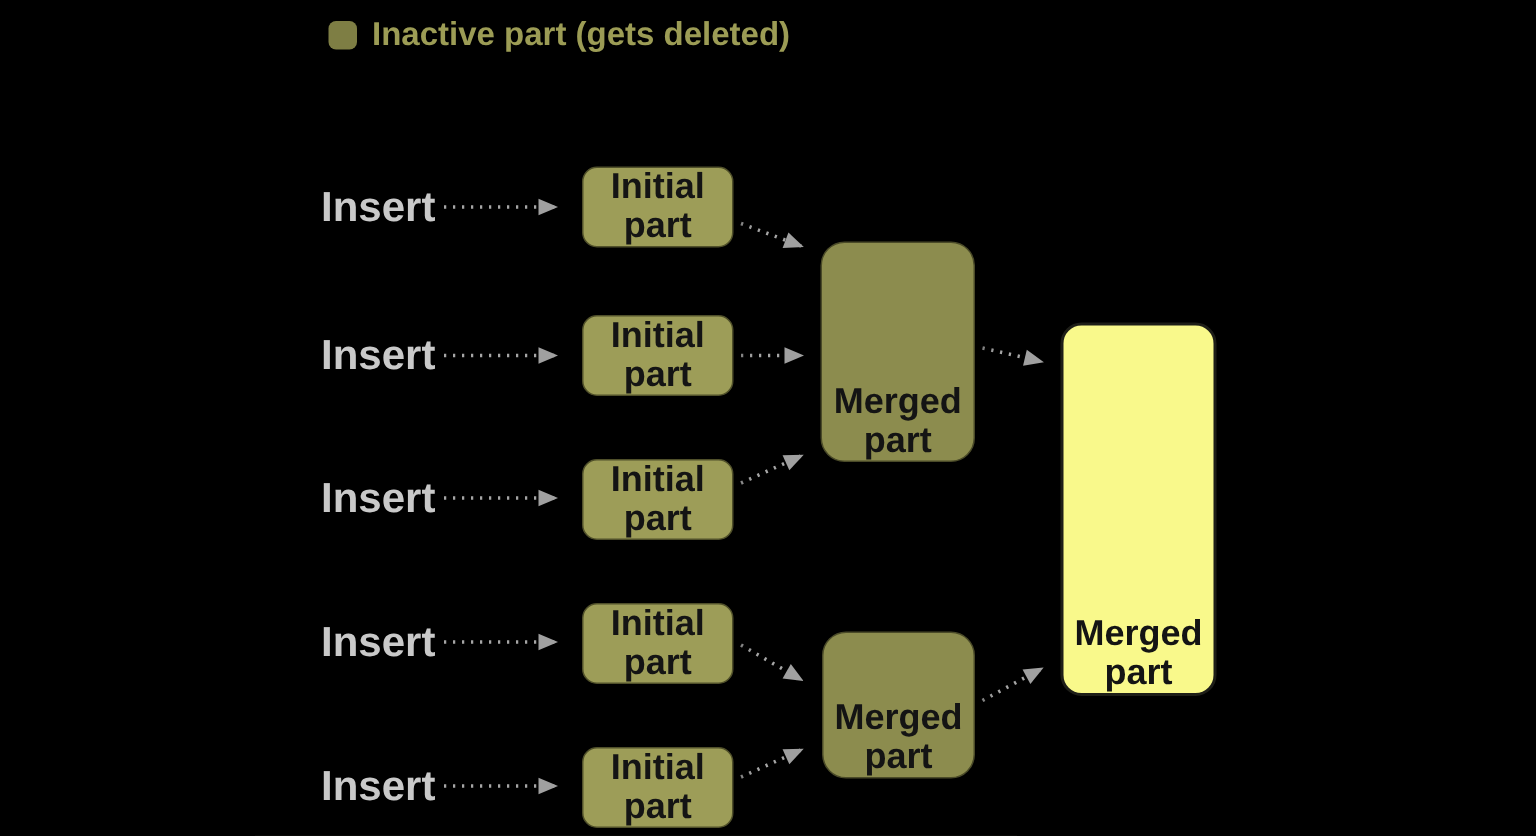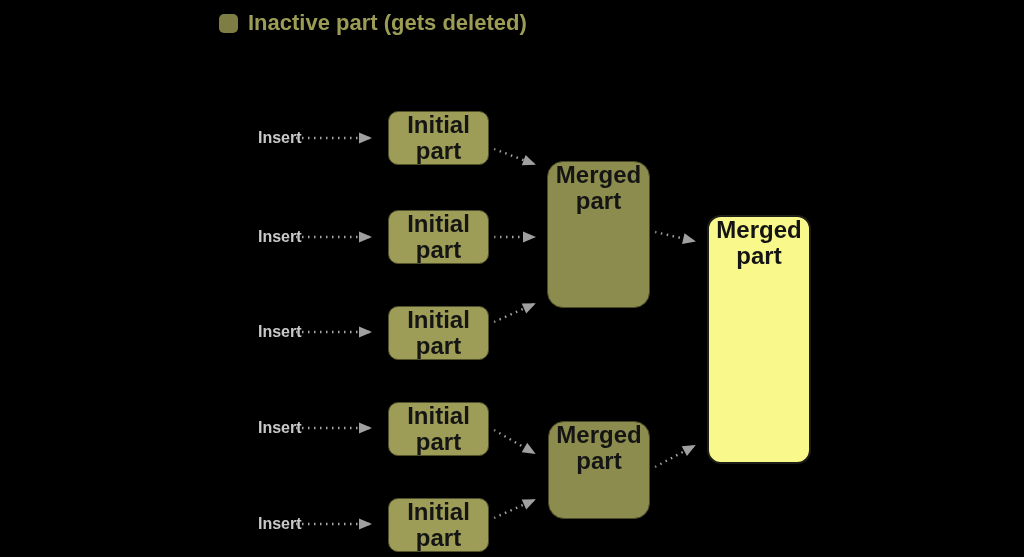--- a/index.html
+++ b/index.html
@@ -38,31 +38,30 @@
     line-height: 24px;
     white-space: nowrap;
   }
   .legend-text.inactive { color: #9c9c55; }
   .legend-text.active   { color: #efef85; }
   
   .insert-label {
     position: absolute;
     left: 214px;
     width: 80px;
-    font-size: 16px;
+    font-size: 28px;
     line-height: 28px;
     color: #c9c9c9;
     text-align: left;
-    margin-left: 44px;
   }
   
   .node {
     position: absolute;
     display: flex;
-    align-items: flex-start;
+    align-items: flex-end;
     justify-content: center;
     text-align: center;
     color: #141414;
     font-size: 24px;
     line-height: 26px;
     box-shadow: 5px 7px 12px rgba(0,0,0,0.45);
   }
   .node span { display: block; width: 90%; }
   .node.initial {
     background: #9d9d58;

